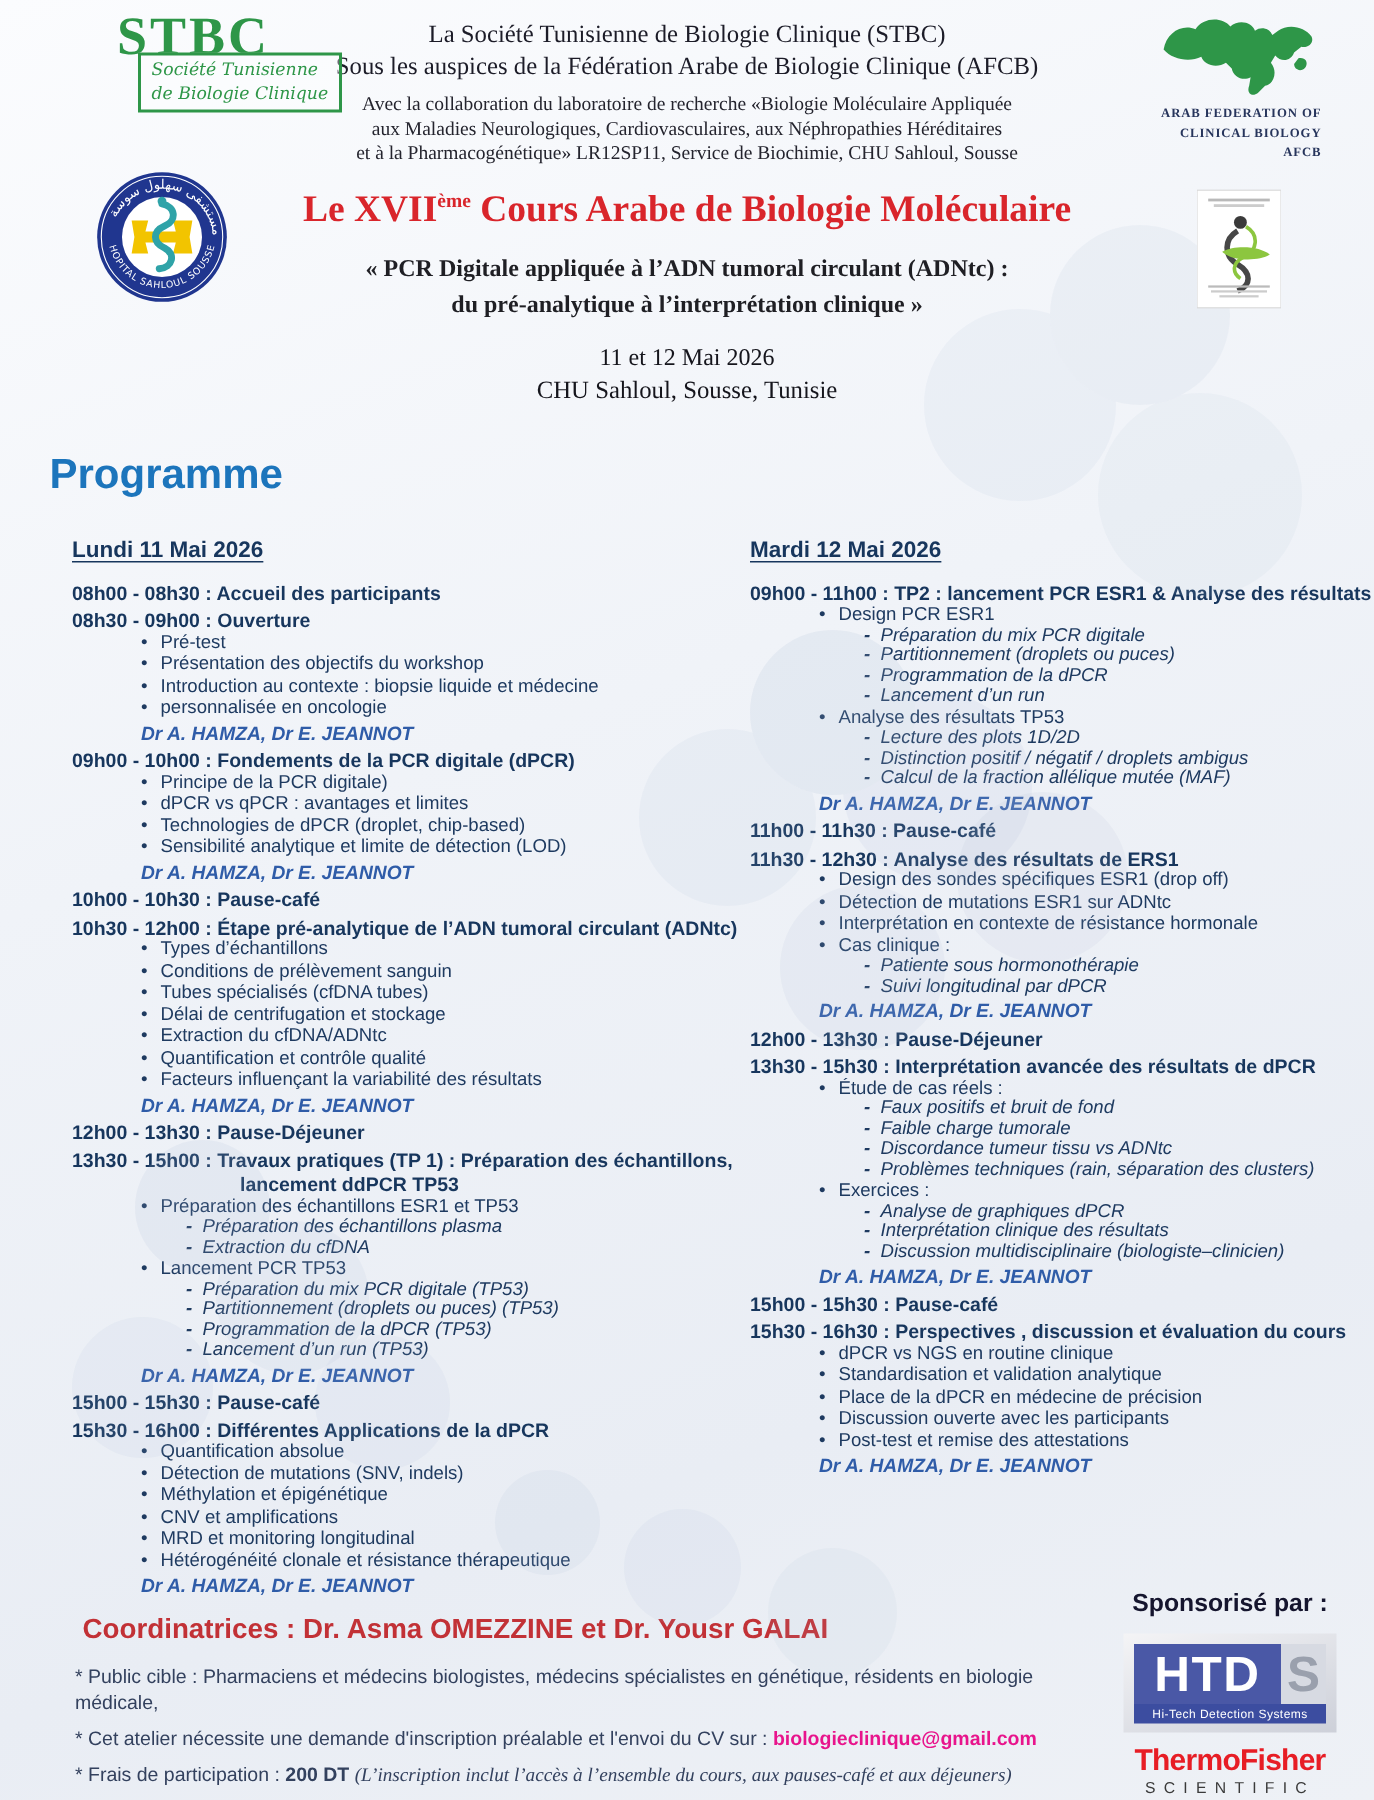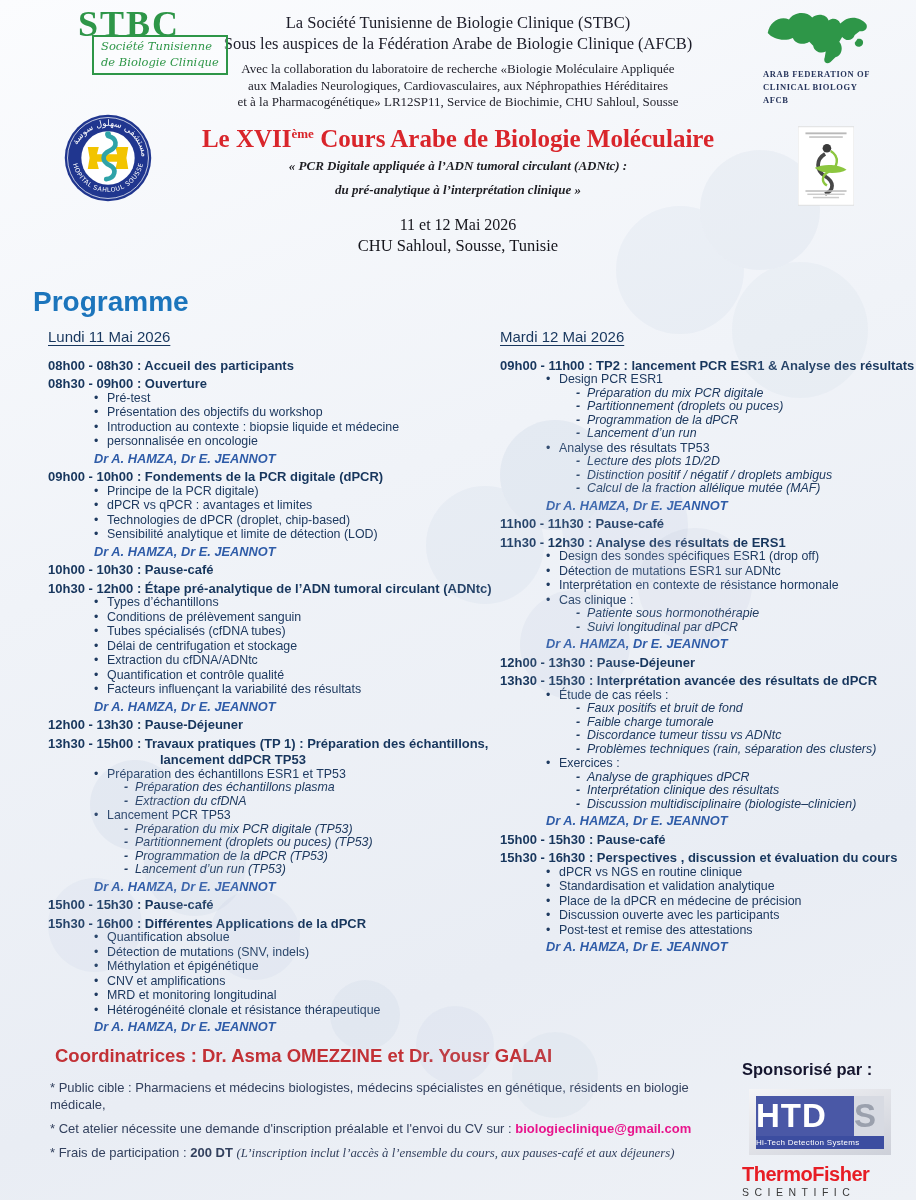--- a/index.html
+++ b/index.html
@@ -21,47 +21,47 @@
   .wm4 { width:70px;height:70px; left:330px; top:980px; background:rgba(170,186,214,.12);
          box-shadow:90px 30px 0 4px rgba(170,186,214,.10),190px 60px 0 8px rgba(170,186,214,.09); }
 
   
   .stbc-logo { position:absolute; left:78px; top:6px; width:150px; }
   .stbc-acronym { font-family:"Liberation Serif",serif; font-weight:bold; font-size:36px;
                   color:#2E9648; letter-spacing:2px; line-height:36px; }
   .stbc-box { border:2px solid #2E9648; padding:2px 7px 3px; margin:-7px 0 0 14px; display:inline-block;
               font-family:"DejaVu Serif",serif; font-style:italic; font-size:11.5px; color:#2E9648;
               line-height:1.35; background:rgba(255,255,255,.35); }
-  .afcb-logo { position:absolute; left:763px; top:6px; width:118px; text-align:left; }
+  .afcb-logo { position:absolute; left:763px; top:6px; width:118px; text-align:right; }
   .afcb-text { font-family:"Liberation Serif",serif; font-weight:bold; font-size:8.5px;
                color:#27355C; letter-spacing:.6px; line-height:1.5; }
   .header-center { margin:0 auto; padding-top:12px; width:540px; text-align:center;
                    font-family:"Liberation Serif",serif; color:#1c1c28; }
   .org-line { font-size:16.5px; line-height:21px; }
   .collab { margin-top:7px; font-size:13px; line-height:16.5px; color:#24242e; }
 
   
   .hospital-logo { position:absolute; left:62px; top:112px; width:92px; height:92px; }
   .lab-logo { position:absolute; left:798px; top:126px; width:56px; height:80px; }
   .title-section { text-align:center; margin-top:8px; }
   .main-title { font-family:"Liberation Serif",serif; font-weight:bold; font-size:25px;
                 color:#D9252B; line-height:30px; }
   .main-title sup { font-size:13px; }
-  .subtitle { font-family:"Liberation Serif",serif; font-style:italic;
-              font-weight:bold; font-size:13px; color:#1f1f24; line-height:24px; }
+  .subtitle { margin-top:13px; font-family:"Liberation Serif",serif; 
+              font-weight:bold; font-size:16px; color:#1f1f24; line-height:24px; }
   .event-date { margin-top:13px; font-family:"Liberation Serif",serif; font-size:16px; color:#15151c; line-height:20px; }
   .event-location { font-family:"Liberation Serif",serif; font-size:16.5px; color:#15151c; line-height:21px; }
 
   
   .programme-heading { margin:30px 0 10px 33px; font-size:28px; font-weight:bold; color:#1C75BC; }
   .program-columns { display:flex; padding-left:48px; }
   .program-column:first-child { width:452px; flex:none; }
   .program-column:last-child  { width:404px; flex:none; }
-  .day-title { font-size:15px; font-weight:normal; color:#17365D; text-decoration:underline;
-               text-underline-offset:3px; margin:0 0 14px; }
+  .day-title { font-size:15px; font-weight:bold; color:#17365D; text-decoration:underline;
+               text-underline-offset:3px; margin:16px 0 14px; }
   .session { margin-bottom:2px; }
   .session-heading { font-size:13px; font-weight:bold; color:#17365D; line-height:13.5px;
                      margin-top:5px; white-space:nowrap; }
   .heading-cont { padding-left:112px; margin-top:3px; }
   .bullet-item,.sub-item { display:flex; font-size:12.4px; line-height:13.5px; color:#1E3A60; white-space:nowrap; }
   .bullet-item { padding-left:46px; margin-top:1px; }
   .bullet-dot { width:13px; flex:none; }
   .sub-item { padding-left:76px; font-style:italic; }
   .sub-dash { width:11px; flex:none; font-weight:bold; }
   .speakers { padding-left:46px; font-size:12.8px; font-weight:bold; font-style:italic;
@@ -70,21 +70,21 @@
   
   .coordinators { margin:8px 0 0 55px; font-size:18.5px; font-weight:bold; color:#C23136; }
   .footer-notes { margin:13px 0 0 50px; width:660px; color:#33415E; font-size:13px; line-height:1.3; }
   .note { margin-bottom:7px; }
   .note-line2 { padding-left:122px; margin-top:3px; }
   .seg-email { color:#E8148C; font-weight:bold; }
   .seg-bold { font-weight:bold; }
   .seg-italic { font-style:italic; font-family:"Liberation Serif",serif; font-size:12.8px; }
 
   
-  .sponsor-block { position:absolute; left:742px; top:1060px; width:156px; text-align:left; }
+  .sponsor-block { position:absolute; left:742px; top:1060px; width:156px; text-align:center; }
   .sponsor-label { font-size:16.5px; font-weight:bold; color:#15152E; }
   .htds-card { width:128px; margin:10px auto 8px; background:linear-gradient(160deg,#f4f4f6,#cdd0d9);
                padding:7px 7px 6px; }
   .htds-row { display:flex; height:40px; }
   .htds-htd { flex:1; background:#4A58A6; color:#fff; font-weight:bold; font-size:33px;
               line-height:40px; letter-spacing:1px; }
   .htds-s { width:30px; background:#d7dae2; color:#9aa0ad; font-weight:bold; font-size:33px; line-height:40px; }
   .htds-strip { background:#3C4DA0; color:#ffffff; font-size:8px; line-height:13px; letter-spacing:.3px; }
   .thermo-name { color:#E71D25; font-weight:bold; font-size:20px; line-height:22px; letter-spacing:-0.5px; }
   .thermo-sub { font-size:10.5px; letter-spacing:5.5px; color:#3a3a3a; margin-top:1px; }

